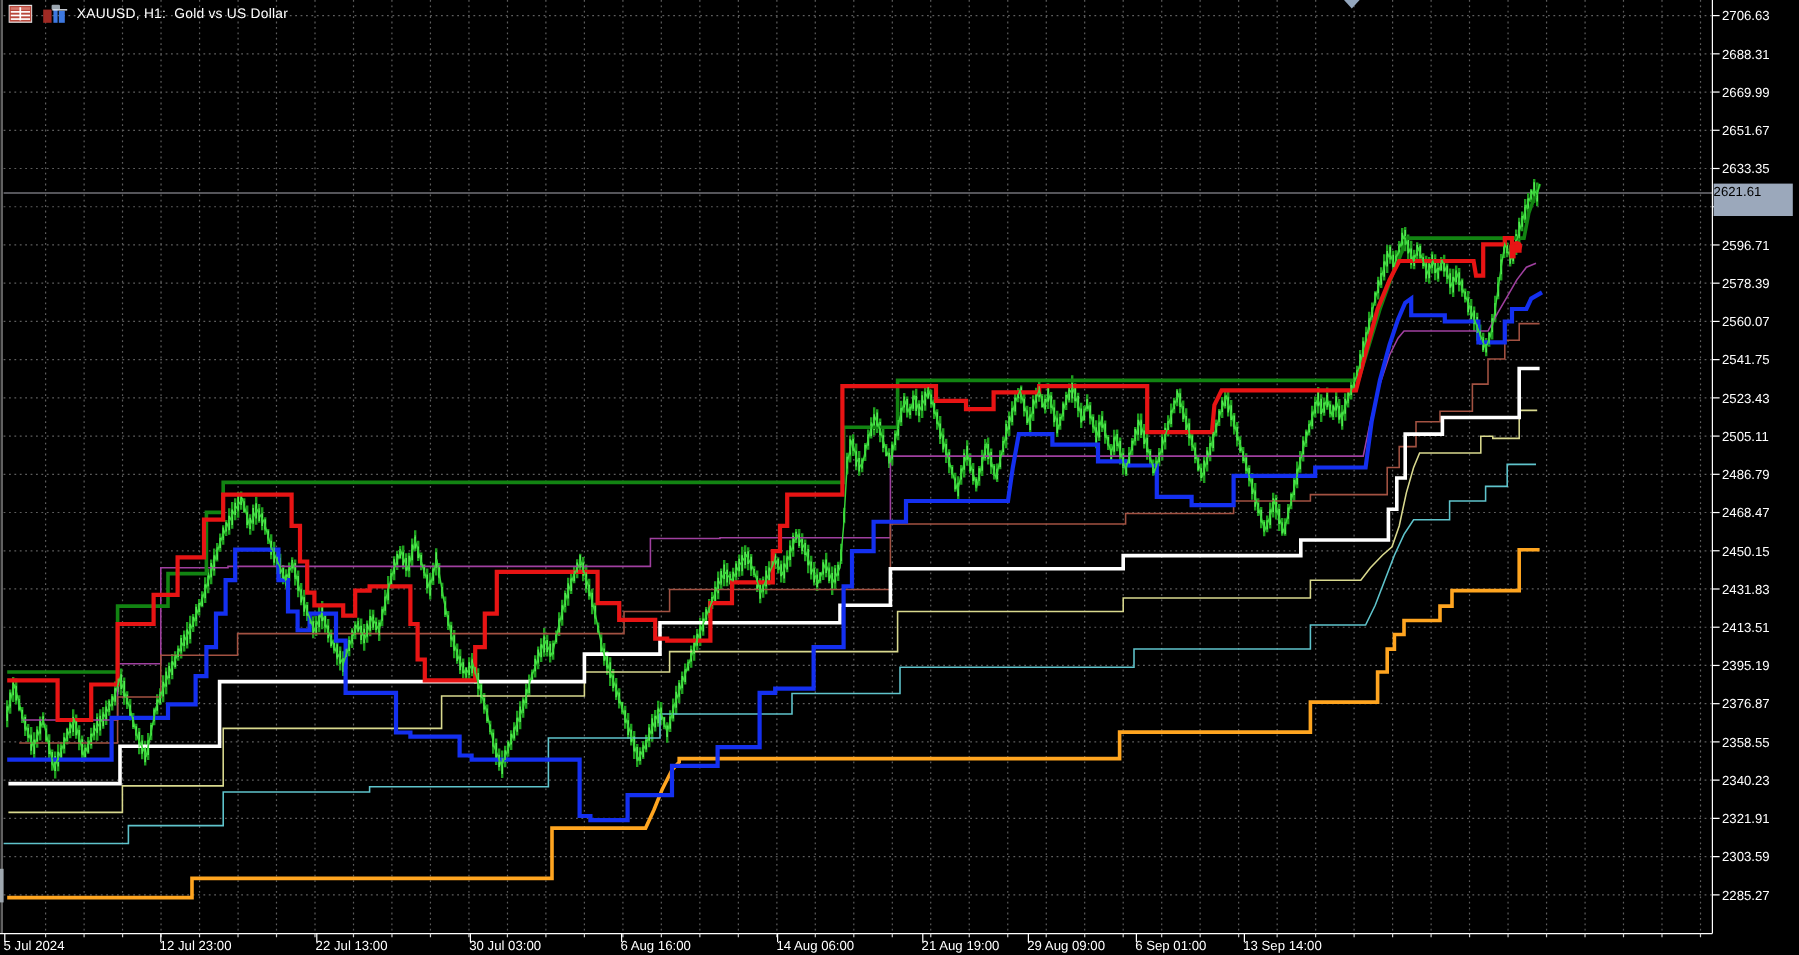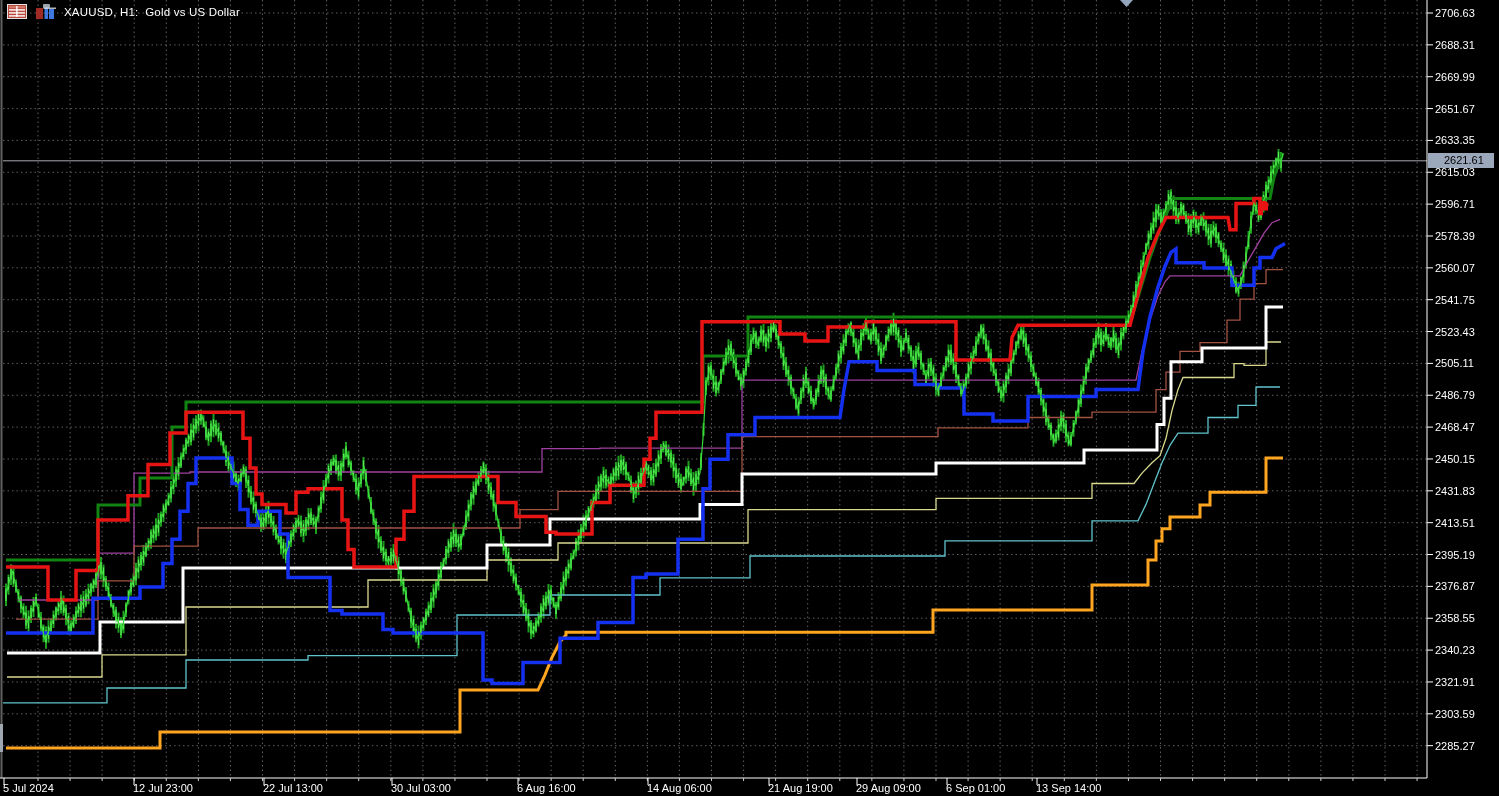--- a/index.html
+++ b/index.html
@@ -8,22 +8,22 @@
     font-family:"Liberation Sans",sans-serif;overflow:hidden;
   }
   .titlebar{
     position:absolute;left:7px;top:3px;display:flex;align-items:center;gap:8px;z-index:6;
   }
   .titlebar .icon{display:block;}
   .chart-title{color:#ffffff;font-size:11.5px;letter-spacing:.2px;white-space:pre;}
   #plot{position:absolute;left:0;top:0;z-index:1;}
   #plot text{font-family:"Liberation Sans",sans-serif;}
   .price-box{
-    position:absolute;z-index:5;width:66px;height:15px;
-    color:#000;font-size:11px;line-height:15px;padding-left:16px;
+    position:absolute;z-index:5;width:66px;height:27px;
+    color:#000;font-size:11px;line-height:15px;padding-left:0;
     box-sizing:border-box;
   }
 </style>
 </head>
 <body>
 
 <div class="window">
   <svg id="plot" width="1499" height="796">
       <g>
         <path d="M38.0 0V778M70.1 0V778M102.1 0V778M134.2 0V778M166.3 0V778M198.4 0V778M230.4 0V778M262.5 0V778M294.6 0V778M326.6 0V778M358.7 0V778M390.8 0V778M422.9 0V778M454.9 0V778M487.0 0V778M519.1 0V778M551.1 0V778M583.2 0V778M615.3 0V778M647.4 0V778M679.4 0V778M711.5 0V778M743.6 0V778M775.6 0V778M807.7 0V778M839.8 0V778M871.9 0V778M903.9 0V778M936.0 0V778M968.1 0V778M1000.1 0V778M1032.2 0V778M1064.3 0V778M1096.4 0V778M1128.4 0V778M1160.5 0V778M1192.6 0V778M1224.6 0V778M1256.7 0V778M1288.8 0V778M1320.9 0V778M1352.9 0V778M1385.0 0V778M1417.1 0V778M3 13.0H1427M3 44.9H1427M3 76.7H1427M3 108.6H1427M3 140.4H1427M3 172.3H1427M3 204.1H1427M3 236.0H1427M3 267.8H1427M3 299.7H1427M3 331.6H1427M3 363.4H1427M3 395.3H1427M3 427.1H1427M3 459.0H1427M3 490.8H1427M3 522.7H1427M3 554.5H1427M3 586.4H1427M3 618.2H1427M3 650.1H1427M3 682.0H1427M3 713.8H1427M3 745.7H1427" stroke="#6e6e6e" stroke-width="1" fill="none" stroke-dasharray="1.5 3" opacity="0.85"></path>

